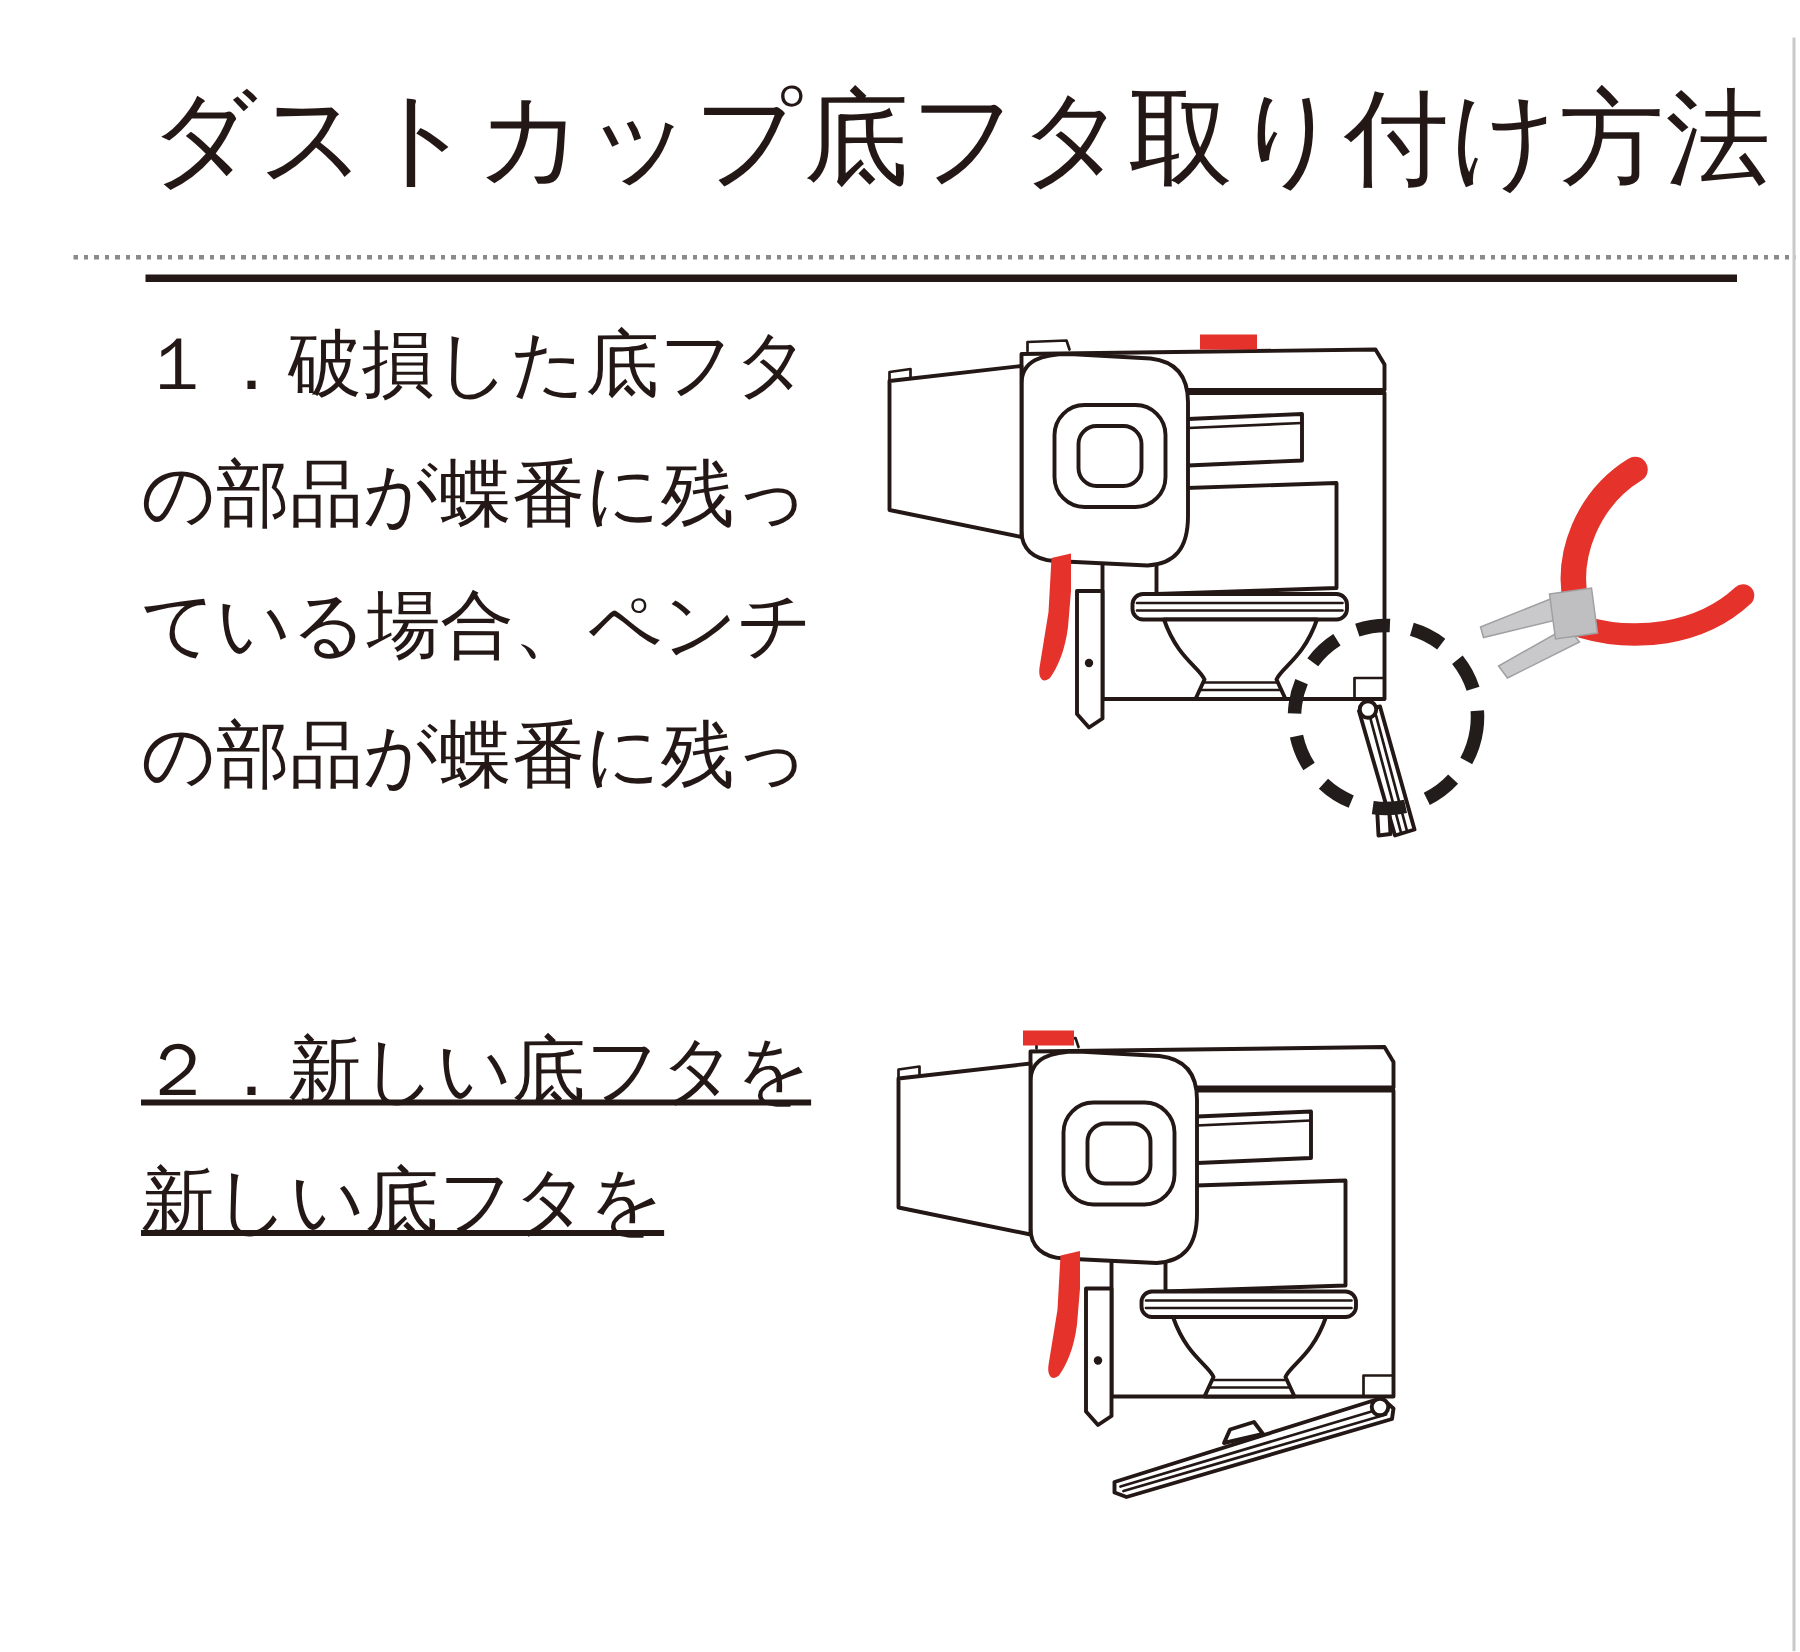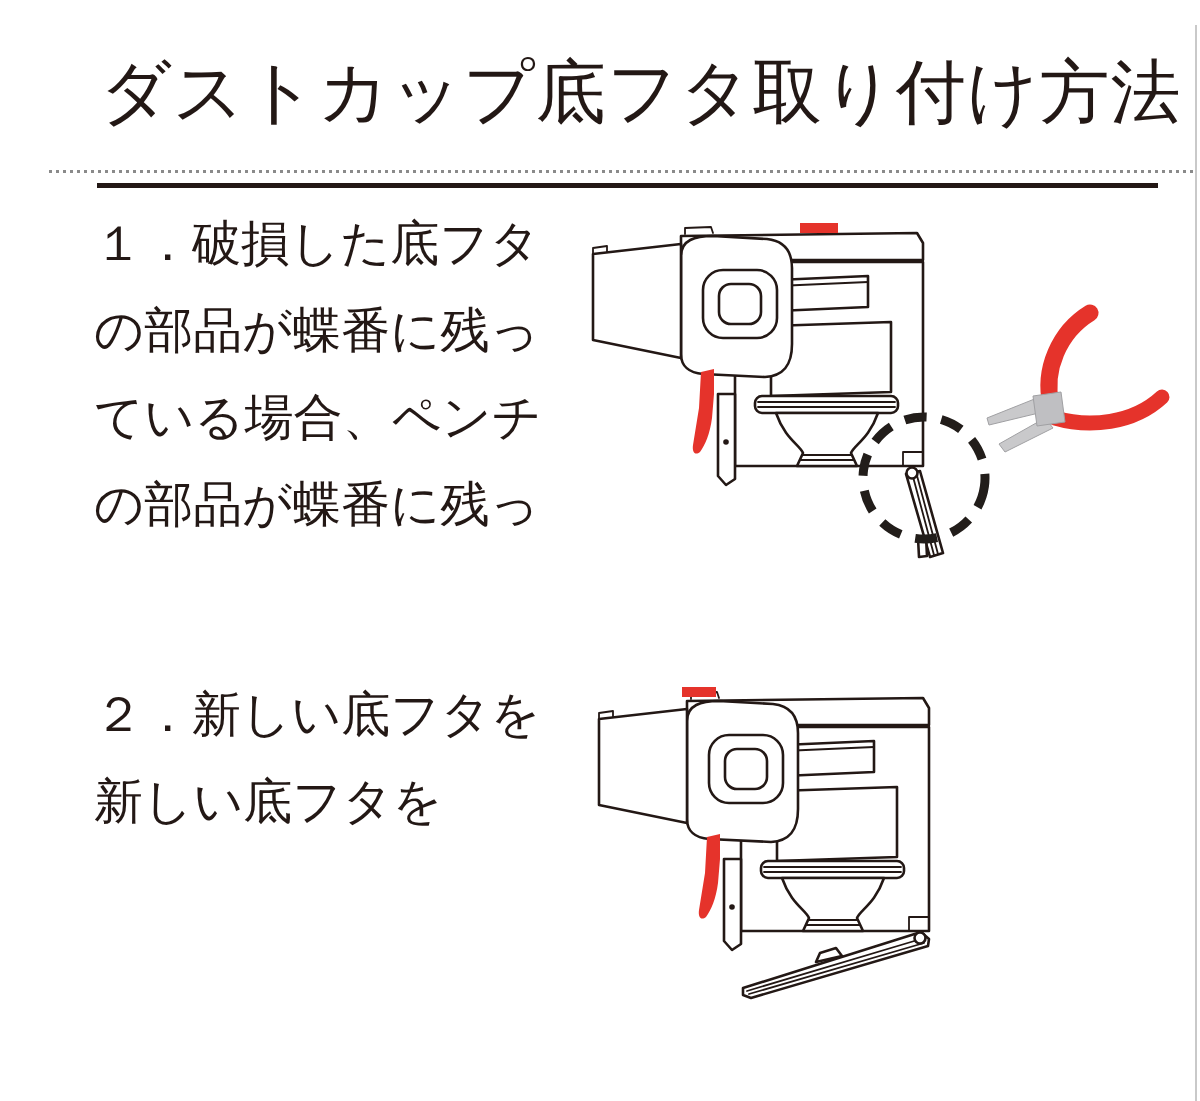--- a/index.html
+++ b/index.html
@@ -14,21 +14,21 @@
   .sep-dotted{
     position:absolute;left:49px;top:170px;width:1148px;height:3px;
     background:repeating-linear-gradient(90deg,#8a8a8a 0 3px,rgba(0,0,0,0) 3px 7px);
   }
   .sep-solid{
     position:absolute;left:97px;top:183px;width:1061px;height:5px;background:#231815;
   }
   .step-text{position:absolute;left:94px;font-size:49px;line-height:87px;font-weight:400;color:#231815;}
   .step-text .ln{white-space:nowrap;}
   #step1-text{top:200px;}
-  #step2-text{top:671px;}
+  #step2-text{top:671px;text-decoration:underline;}
   .illus{position:absolute;}
   #illus1{left:585px;top:214px;}
   #illus2{left:591px;top:679px;}
   .right-border{
     position:absolute;left:1195px;top:25px;width:2px;height:1076px;background:#c9c9c9;
   }
   svg .outline{fill:#ffffff;stroke:#231815;stroke-width:2.6;stroke-linejoin:round;stroke-linecap:round;}
   svg .thin{fill:none;stroke:#231815;stroke-width:1.8;stroke-linejoin:round;stroke-linecap:round;}
   svg .red{fill:#e5332b;stroke:none;}
   svg .redstroke{fill:none;stroke:#e5332b;stroke-linecap:round;}

